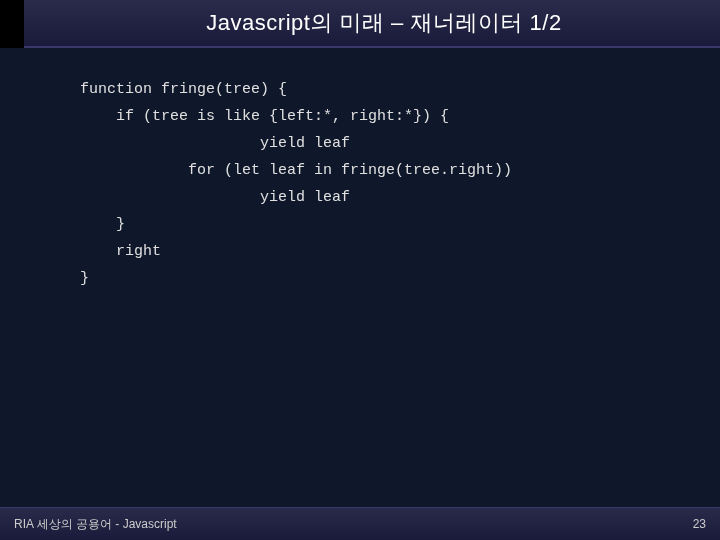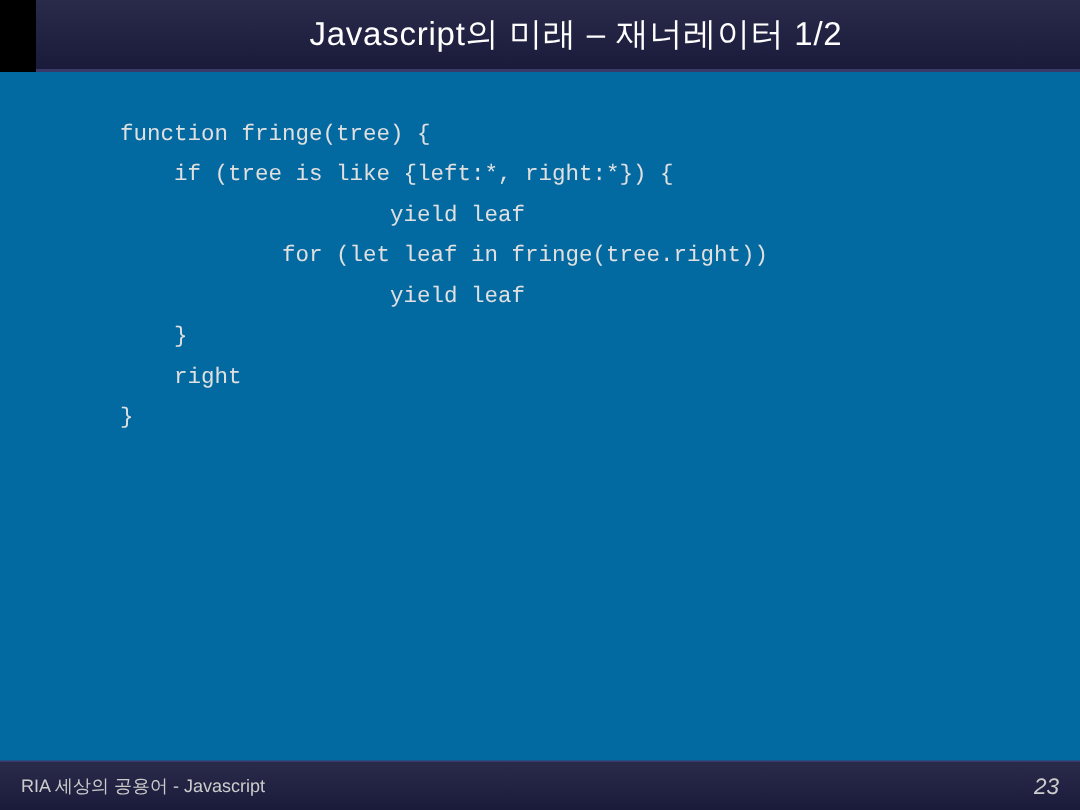--- a/index.html
+++ b/index.html
@@ -33,21 +33,21 @@
       color: #ffffff;
       font-size: 22px;
       font-weight: normal;
       letter-spacing: 0.5px;
     }
 
     
     .main-content {
       width: 100%;
       height: calc(540px - 48px - 30px);
-      background: #0369a1;
+      background: #0f172a;
       padding: 28px 60px 20px 80px;
       position: relative;
     }
 
     .code-block {
       font-family: 'Courier New', Courier, monospace;
       font-size: 15px;
       color: #e0e0e0;
       line-height: 1.8;
     }
@@ -72,22 +72,21 @@
       left: 0;
     }
 
     .footer-left {
       color: #cccccc;
       font-size: 12px;
     }
 
     .footer-right {
       color: #cccccc;
-      font-size: 15px;
-      font-style: italic;
+      font-size: 12px;
     }
   </style>
 </head>
 <body>
 
 <div class="header-bar">
   <span class="header-title">Javascript의 미래 – 재너레이터 1/2</span>
 </div>
 
 <div class="main-content">

